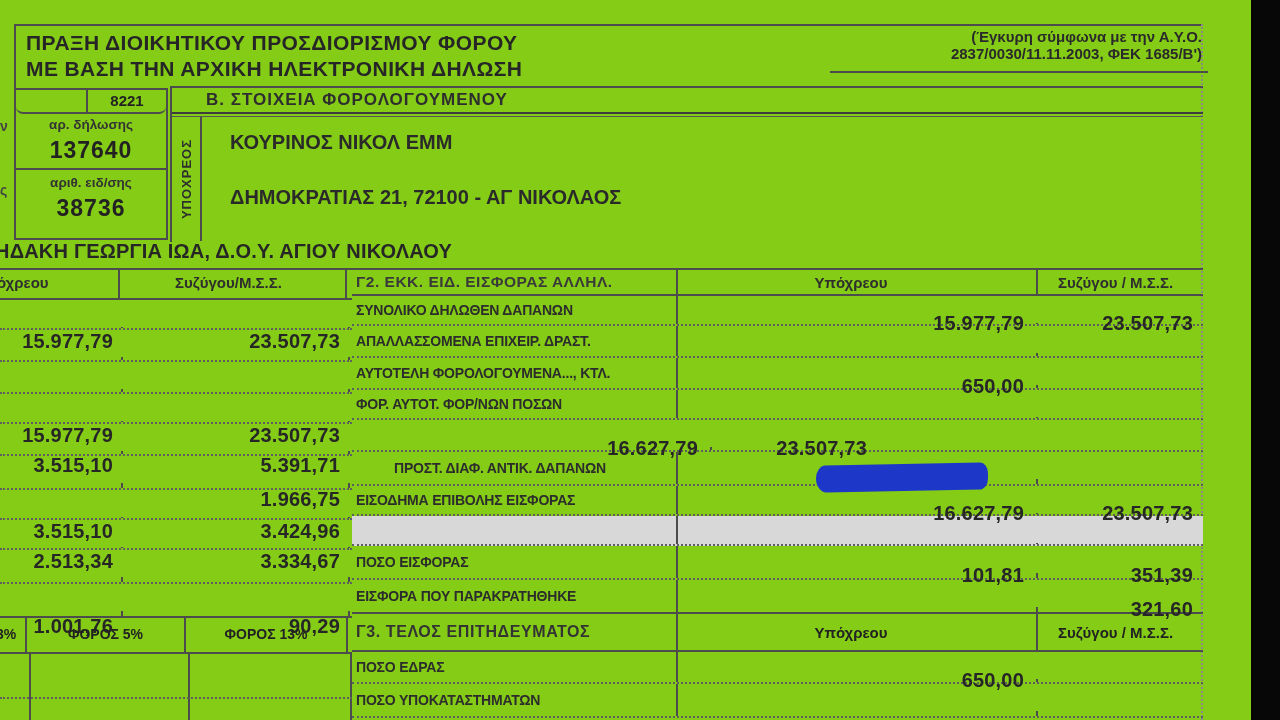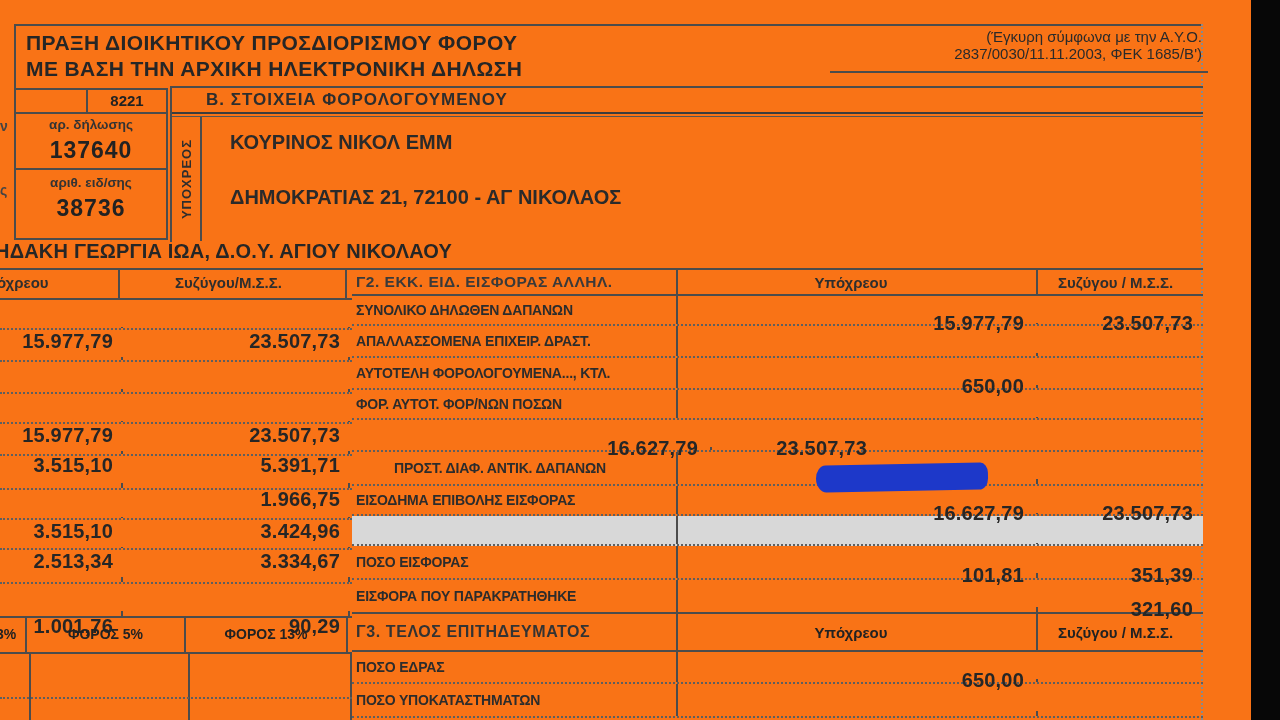--- a/index.html
+++ b/index.html
@@ -1,35 +1,35 @@
 <!DOCTYPE html>
 <html><head>
 <meta charset="utf-8">
 <style>
   html,body{margin:0;padding:0;background:#ffffff;}
-  .page{position:relative;width:1280px;height:720px;background:#f97316;overflow:hidden;
+  .page{position:relative;width:1280px;height:720px;background:#84cc16;overflow:hidden;
         font-family:"Liberation Sans",sans-serif;color:#222;-webkit-font-smoothing:antialiased;}
   
   .black-strip{position:absolute;right:0;top:0;width:29px;height:720px;background:#070707;}
   .doc-right-border{position:absolute;left:1201px;top:24px;height:696px;border-left:2px dotted #8a8a8a;}
   .top-border{position:absolute;left:14px;top:24px;width:1188px;border-top:2px solid #4c4c4c;}
   .left-corner-border{position:absolute;left:14px;top:24px;height:64px;border-left:2px solid #4c4c4c;}
 
   
   .title-block{position:absolute;left:26px;top:30px;width:800px;line-height:26px;
                font-size:21px;font-weight:700;letter-spacing:.4px;color:#262626;}
   .approval{position:absolute;left:830px;top:28px;width:372px;text-align:right;
-            font-size:15px;font-weight:400;line-height:17px;color:#2a2a2a;
+            font-size:15px;font-weight:700;line-height:17px;color:#2a2a2a;
             padding-right:6px;border-bottom:2px solid #4c4c4c;padding-bottom:9px;}
 
   
   .decl-box{position:absolute;left:14px;top:88px;width:150px;height:148px;
             border-left:2px solid #4c4c4c;border-right:2px solid #4c4c4c;
             border-top:2px solid #4c4c4c;border-bottom:2px solid #4c4c4c;}
-  .decl-code-row{height:22px;border-bottom:2px solid #4c4c4c;display:flex;}
+  .decl-code-row{height:22px;border-bottom:2px solid #4c4c4c;display:flex;border-radius:7px;}
   .decl-code-spacer{width:70px;border-right:2px solid #4c4c4c;}
   .decl-code{flex:1;text-align:center;font-size:15px;font-weight:700;line-height:22px;}
   .decl-label{height:20px;text-align:center;font-size:13.5px;font-weight:700;padding-top:3px;color:#333;}
   .decl-value{height:31px;text-align:center;font-size:23px;font-weight:700;letter-spacing:1px;}
   .decl-div{border-bottom:2px solid #4c4c4c;}
   .edge-frag{position:absolute;font-size:14px;font-weight:700;color:#444;left:0px;width:12px;overflow:hidden;}
 
   
   .tp-box{position:absolute;left:170px;top:86px;width:1031px;height:154px;
           border-left:2px solid #4c4c4c;border-top:2px solid #4c4c4c;}

